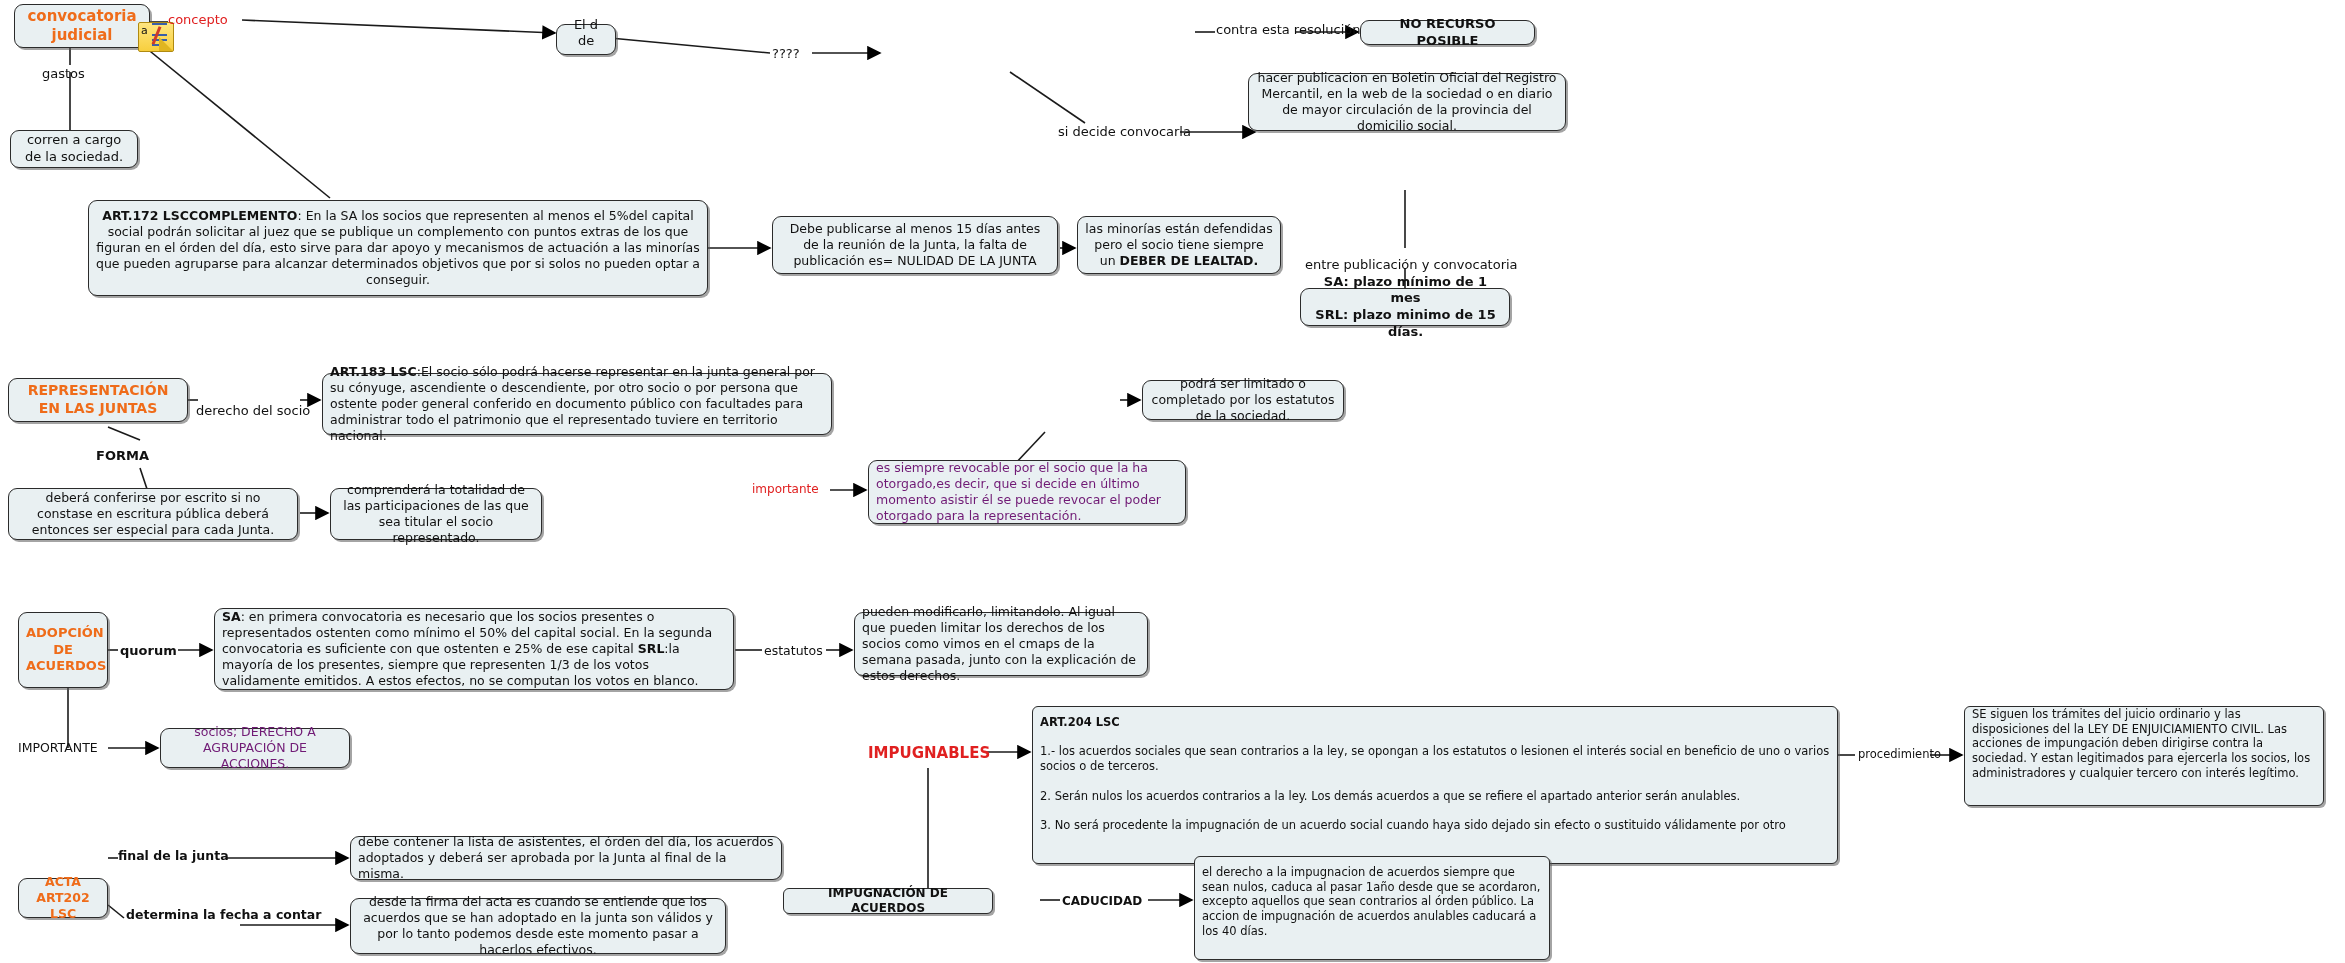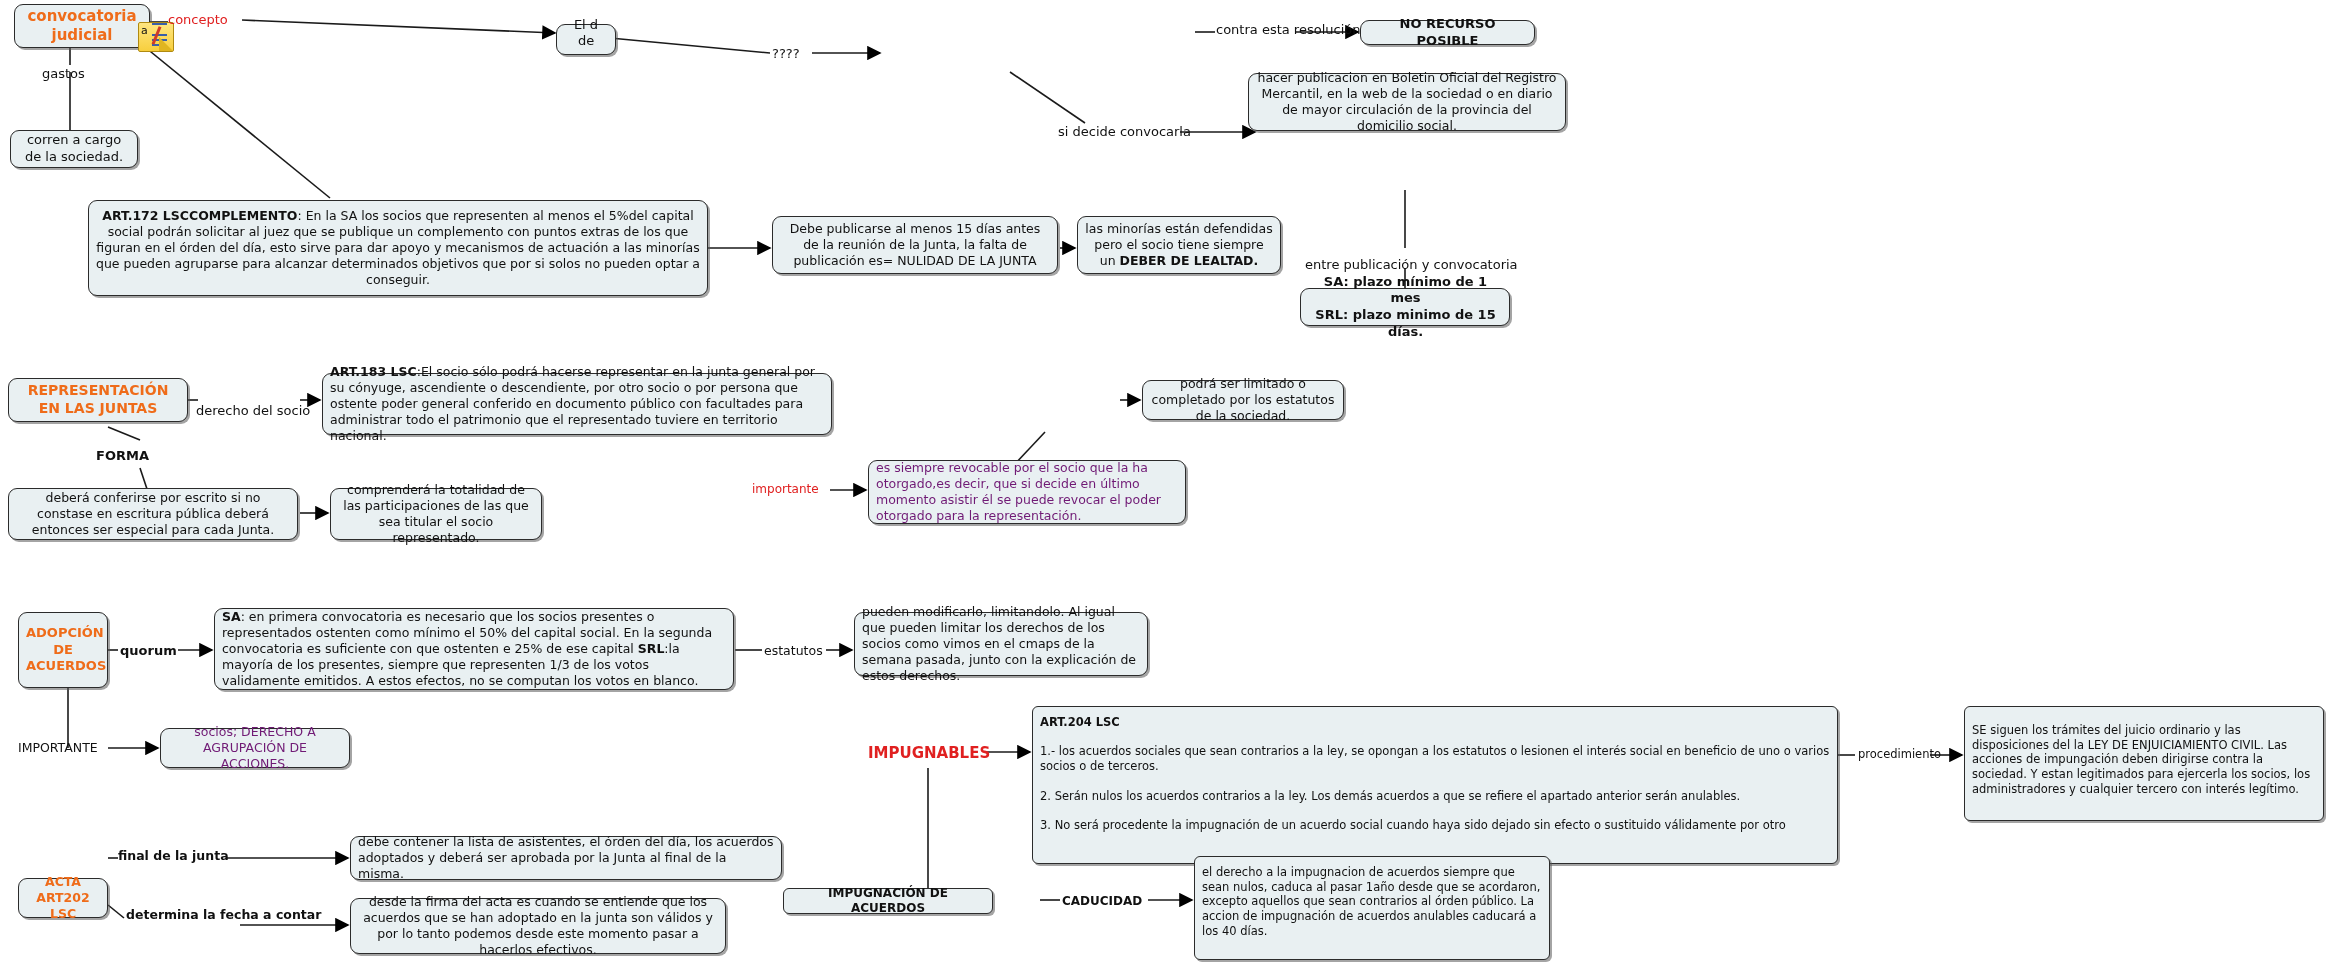--- a/index.html
+++ b/index.html
@@ -295,21 +295,21 @@
     <span class="txt">
       <b>ART.204 LSC</b><br><br>
       <span>1.- los acuerdos sociales que sean contrarios a la ley, se opongan a los estatutos o lesionen el interés social en beneficio de uno o varios socios o de terceros.</span><br><br>
       <span>2. Serán nulos los acuerdos contrarios a la ley. Los demás acuerdos a que se refiere el apartado anterior serán anulables.</span><br><br>
       <span>3. No será procedente la impugnación de un acuerdo social cuando haya sido dejado sin efecto o sustituido válidamente por otro</span>
     </span>
   </div>
 
   <div class="lbl" style="left:1858px;top:748px;font-size:11.5px;">procedimiento</div>
 
-  <div class="node left flat" style="left:1964px;top:706px;width:360px;height:115px;font-size:11.5px;align-items:flex-start;padding-top:16px;">
+  <div class="node left flat" style="left:1964px;top:706px;width:360px;height:100px;font-size:11.5px;align-items:flex-start;padding-top:0;">
     <span class="txt">SE siguen los trámites del juicio ordinario y las disposiciones del la LEY DE ENJUICIAMIENTO CIVIL. Las acciones de impungación deben dirigirse contra la sociedad. Y estan legitimados para ejercerla los socios, los administradores y cualquier tercero con interés legítimo.</span>
   </div>
 
   <div class="node flat bold" style="left:783px;top:888px;width:210px;height:26px;font-size:12px;">
     <span class="txt">IMPUGNACIÓN DE ACUERDOS</span>
   </div>
 
   <div class="lbl bold" style="left:1062px;top:894px;font-size:12px;">CADUCIDAD</div>
 
   <div class="node left flat" style="left:1194px;top:856px;width:356px;height:104px;font-size:11.5px;align-items:flex-start;padding-top:8px;">

